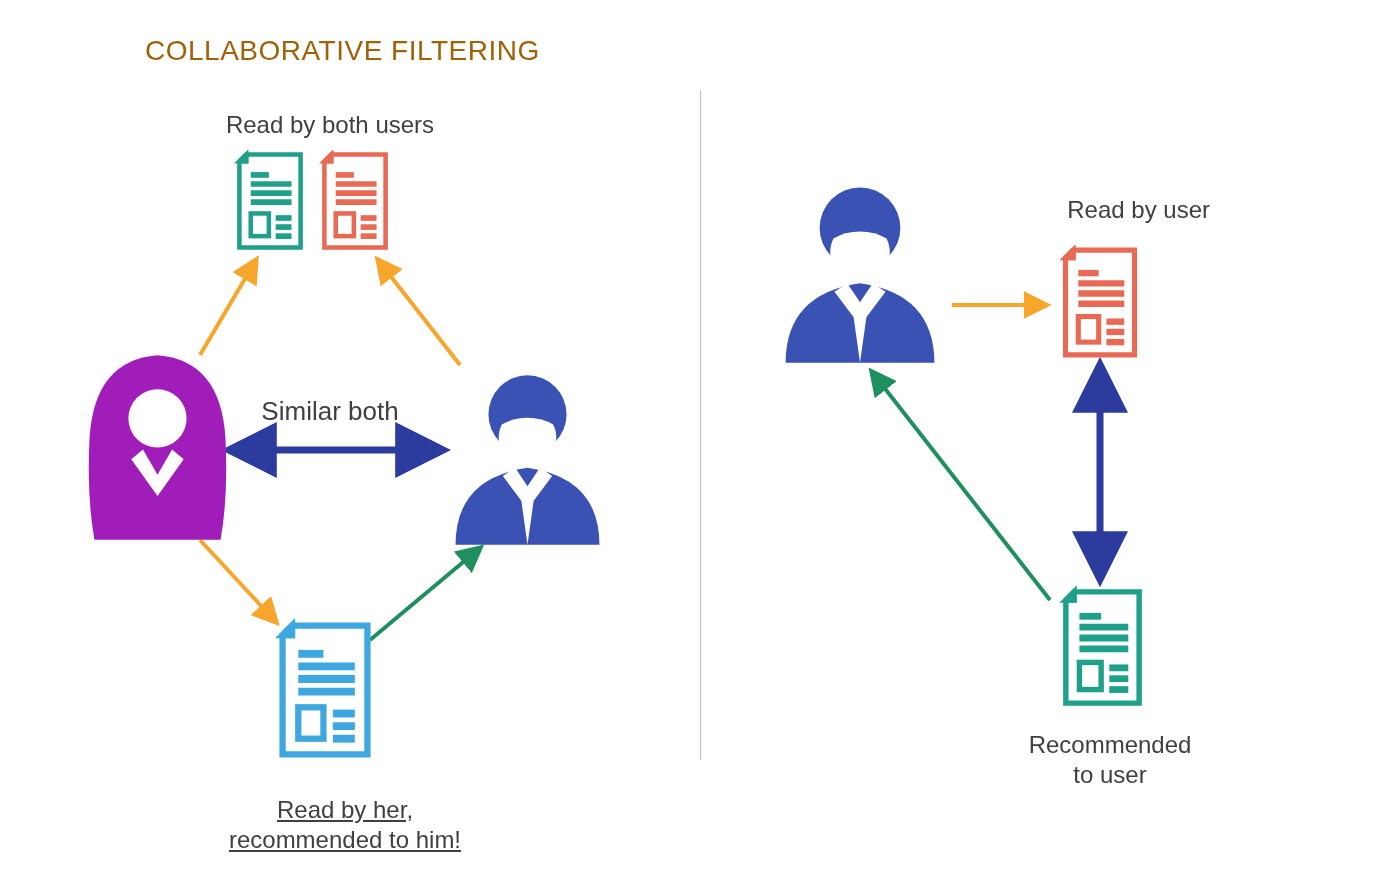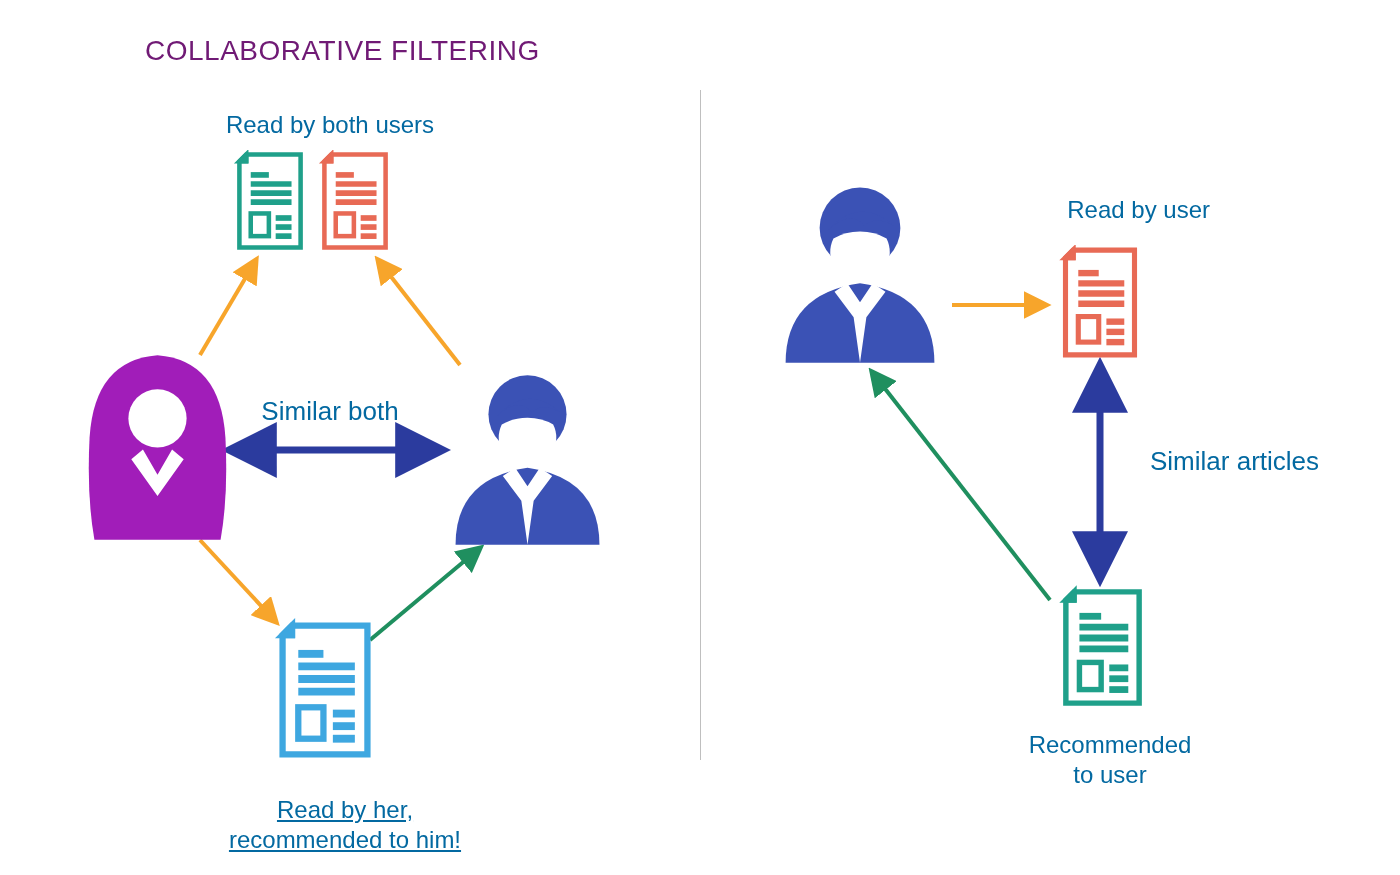--- a/index.html
+++ b/index.html
@@ -13,26 +13,26 @@
     }
     .canvas {
       position: absolute;
       inset: 0;
     }
     .title {
       position: absolute;
       font-size: 28px;
       font-weight: 400;
       letter-spacing: 0.5px;
-      color: #701a75;
+      color: #a16207;
     }
     .label {
       position: absolute;
       font-size: 24px;
-      color: #0369a1;
+      color: #404040;
       text-align: center;
       line-height: 1.25;
       white-space: pre-line;
     }
     .divider {
       position: absolute;
       width: 1px;
       background: #bfbfbf;
     }
     svg.layer {
@@ -54,21 +54,20 @@
 
   <div class="label" style="left:200px; top:110px; width:260px;">Read by both users</div>
 
   <div class="label" style="left:230px; top:395px; width:200px; font-size:26px;">Similar both</div>
 
   <div class="label" style="left:195px; top:795px; width:300px;text-decoration:underline;">Read by her,
 recommended to him!</div>
 
   <div class="label" style="left:1010px; top:195px; width:200px;text-align:right;">Read by user</div>
 
-  <div class="label" style="left:1150px; top:445px; width:210px; font-size:26px; text-align:left;">Similar articles</div>
 
   <div class="label" style="left:1000px; top:730px; width:220px;">Recommended
 to user</div>
 
   <svg class="layer">
     <defs>
 
       <marker id="ah-orange" viewBox="0 0 10 10" refX="8" refY="5" markerWidth="7" markerHeight="7" orient="auto-start-reverse">
         <path d="M0,0 L10,5 L0,10 Z" fill="#f7a52b"></path>
       </marker>

